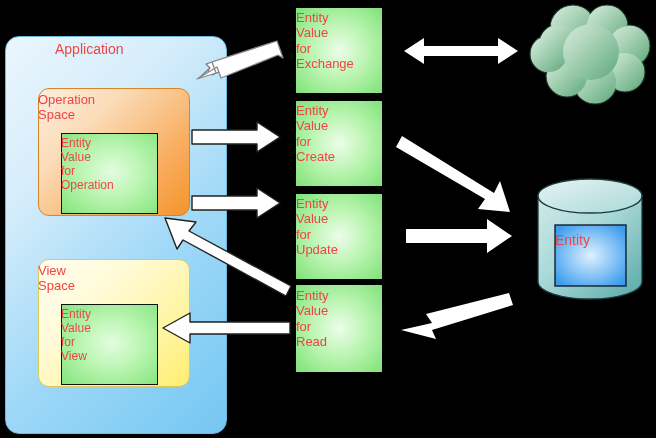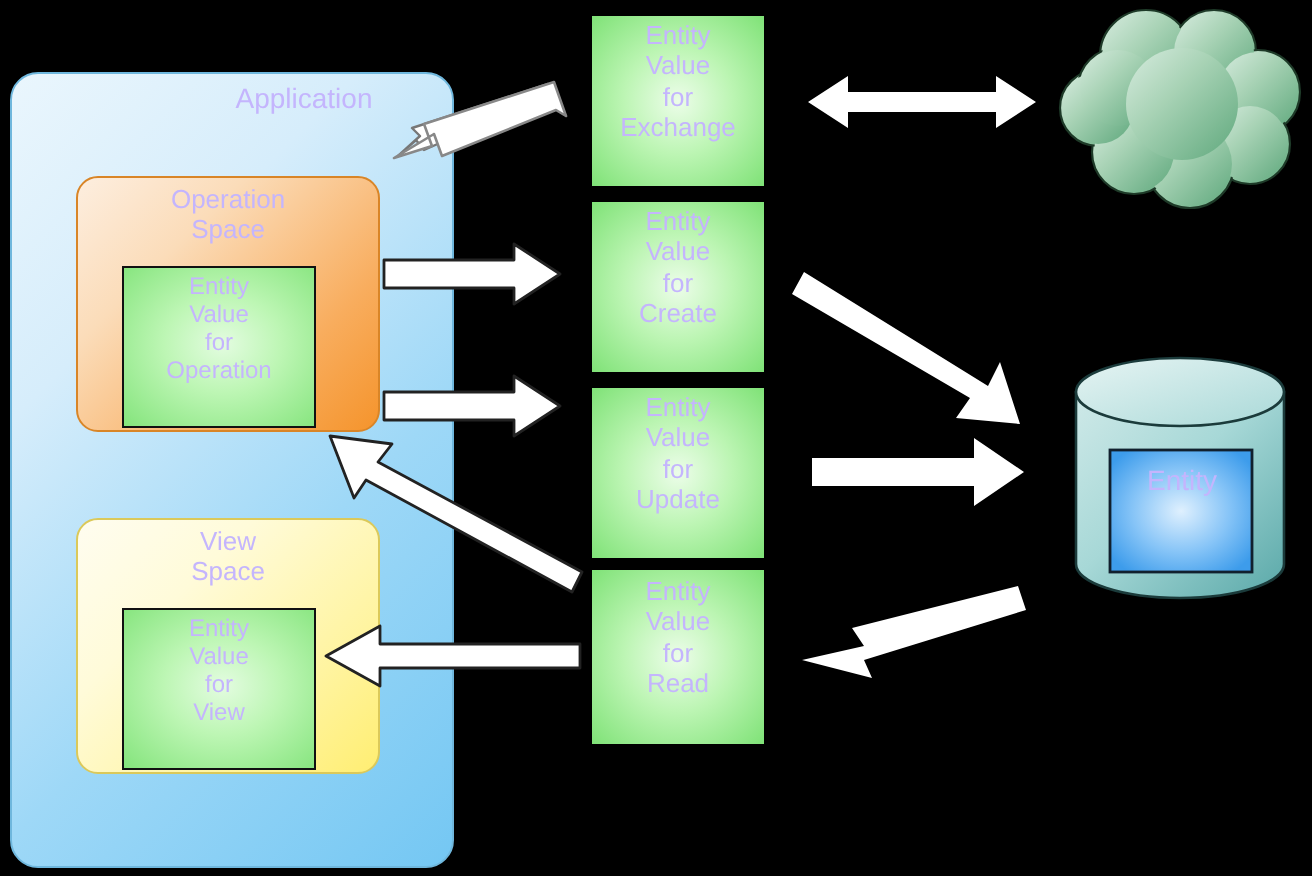--- a/index.html
+++ b/index.html
@@ -11,41 +11,41 @@
   #canvas {
     position: relative;
     width: 656px;
     height: 438px;
     background: #000000;
     overflow: hidden;
     font-family: "Liberation Sans", "DejaVu Sans", sans-serif;
   }
   .box-label {
     position: absolute;
-    text-align: center;
-    color: #c4b5fd;
+    text-align: left;
+    color: #ef4444;
     line-height: 1.18;
     white-space: pre-line;
     pointer-events: none;
   }
 
   
   #application {
     position: absolute;
     left: 5px;
     top: 36px;
     width: 222px;
     height: 398px;
     border-radius: 14px;
     background: linear-gradient(135deg, #eaf6fd 0%, #d6edfb 28%, #9ed8f7 62%, #74c7f3 100%);
     border: 1px solid #6fb7dd;
     box-sizing: border-box;
   }
   #application-title {
-    left: 5px;
+    left: 19px;
     top: 41px;
     width: 222px;
     font-size: 14px;
     padding-left: 36px;
   }
 
   
   #operation-space {
     position: absolute;
     left: 38px;

